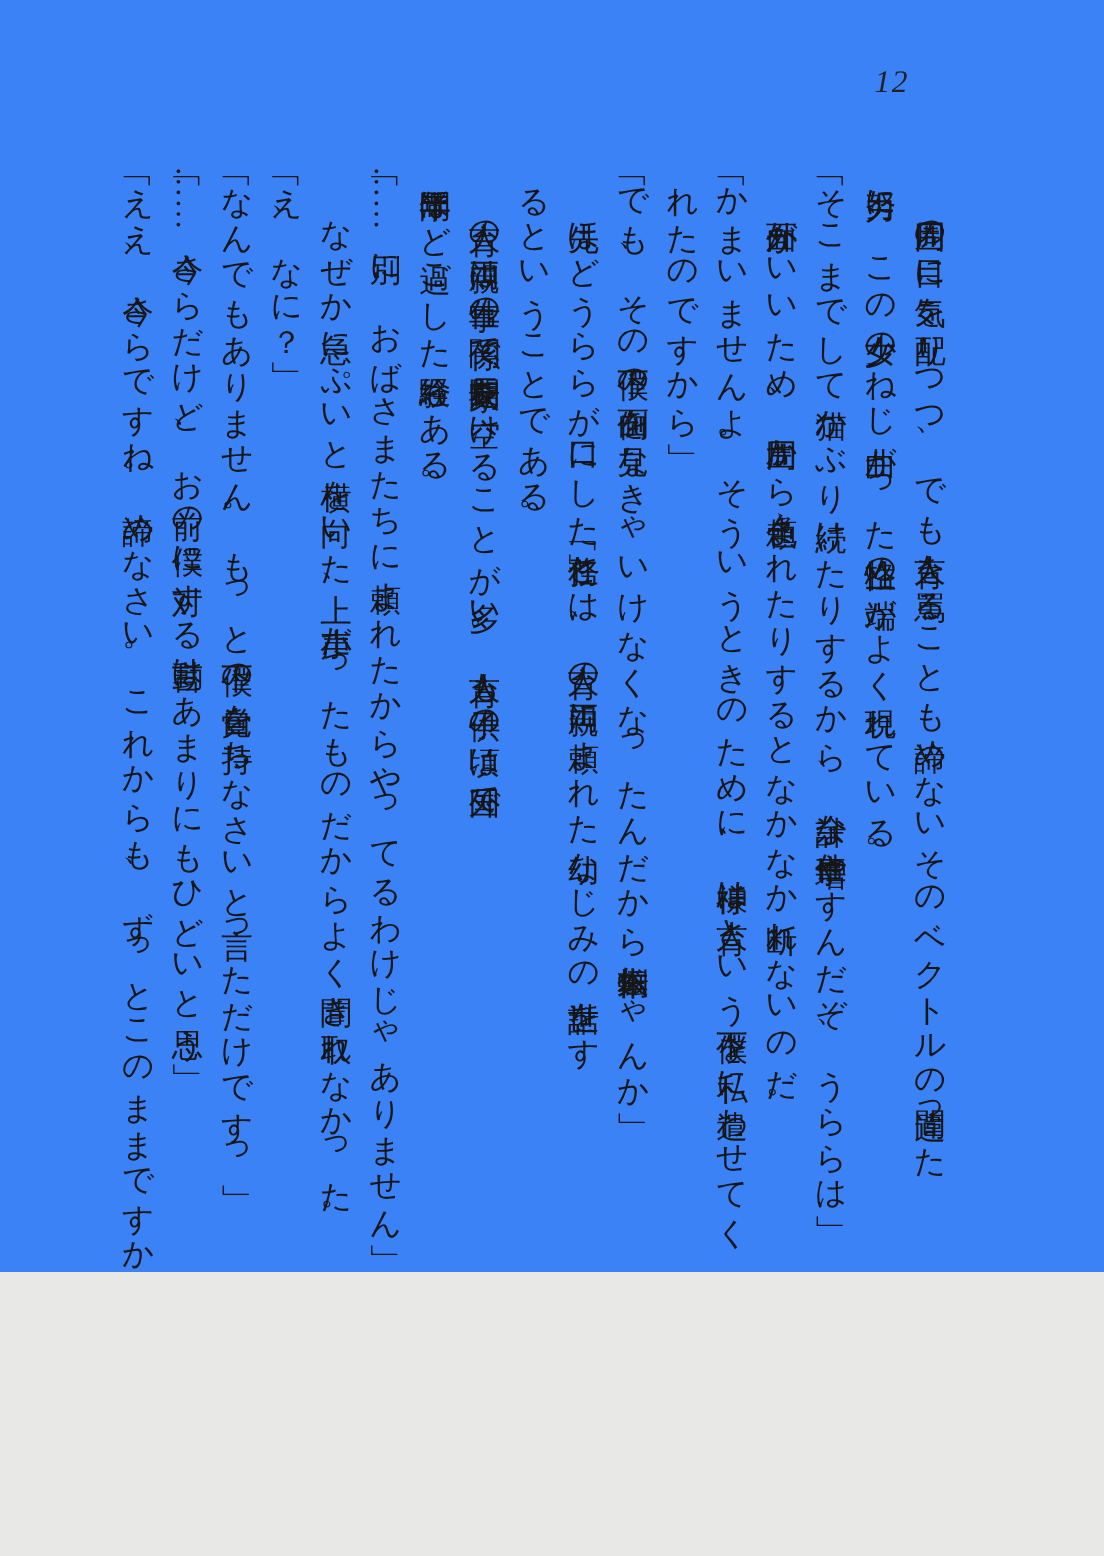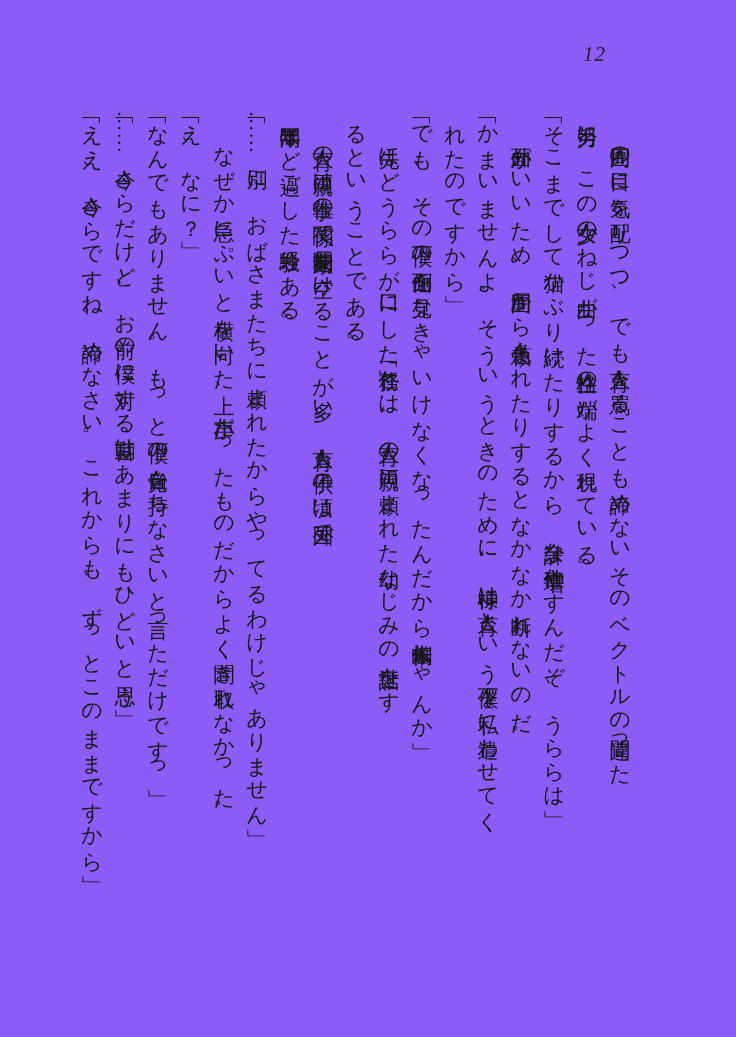--- a/index.html
+++ b/index.html
@@ -3,23 +3,23 @@
 <meta charset="utf-8">
 <style>
   html, body {
     margin: 0;
     padding: 0;
     background: #e8e8e6;
   }
   .page {
     position: relative;
     width: 736px;
-    height: 1037px;
+    height: 848px;
     margin: 0 auto;
-    background: #8b5cf6;
+    background: #3b82f6;
     overflow: hidden;
     font-family: "Liberation Serif", "DejaVu Serif", serif;
   }
   .page-number {
     position: absolute;
     top: 42px;
     left: 583px;
     font-size: 21px;
     font-style: italic;
     color: #222;

